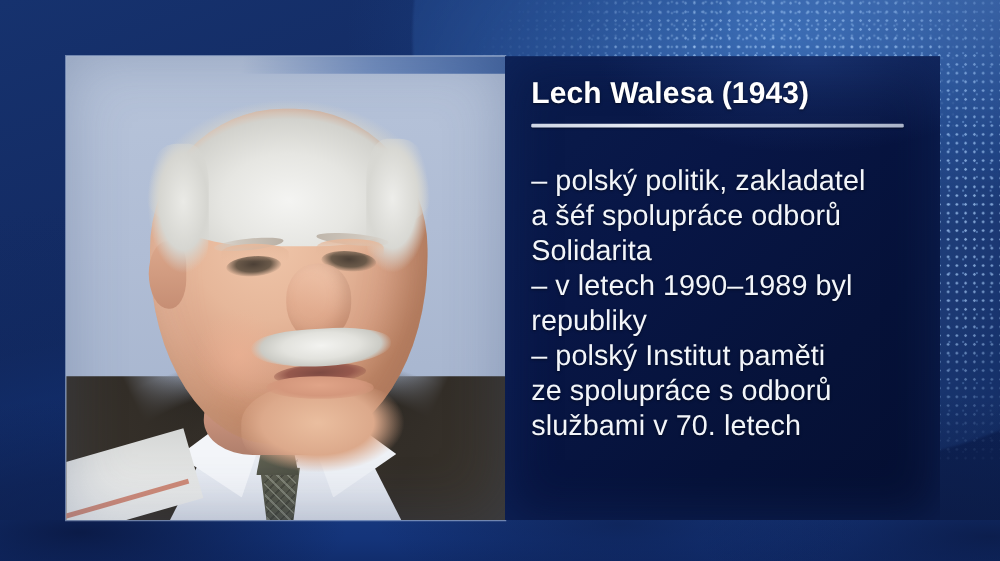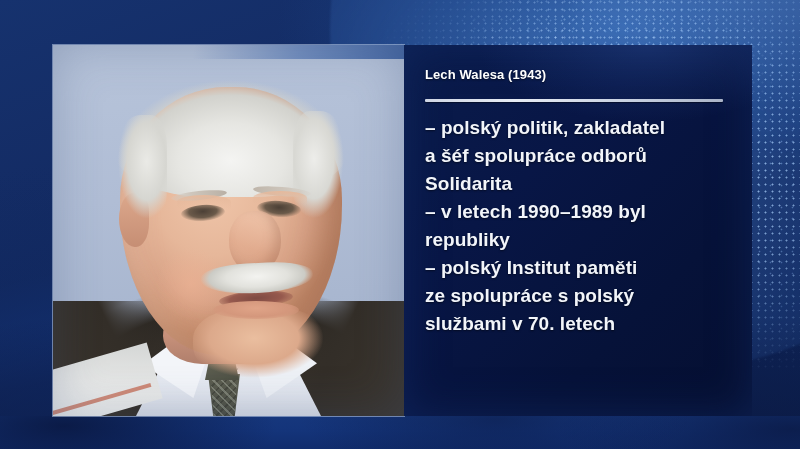--- a/index.html
+++ b/index.html
@@ -295,40 +295,40 @@
     padding:18px 22px 0 21px;
   }
   .panel-sheen{
     position:absolute; left:0; top:0; width:348px; height:110px;
     background:radial-gradient(ellipse 70% 100% at 70% 0%, rgba(48,86,160,0.35) 0%, rgba(20,45,105,0) 70%);
     pointer-events:none;
   }
   .panel-title{
     position:relative;
     color:#ffffff;
-    font-size:13px;
+    font-size:24px;
     font-weight:bold;
     letter-spacing:0.1px;
     line-height:24px;
     text-shadow:0 1px 2px rgba(0,0,0,0.55);
   }
   .panel-rule{
     position:relative;
     margin-top:12px;
     width:298px; height:3px;
     background:linear-gradient(90deg,#cfd6e4 0%,#e6ebf3 30%,#c6cfe0 70%,#aab4c8 100%);
     border-radius:1px;
     box-shadow:0 1px 1px rgba(0,0,0,0.4);
   }
   .panel-body{
     position:relative;
-    margin-top:12px;
+    margin-top:28px;
     color:#f2f5fa;
-    font-size:19px;
-    font-weight:bold;
+    font-size:23px;
+    font-weight:normal;
     line-height:28px;
     letter-spacing:0.05px;
     text-shadow:0 1px 2px rgba(0,0,0,0.5);
   }
   .panel-body .ln{ display:block; white-space:pre; }
 </style>
 </head>
 <body>
 
 <div id="stage">
@@ -381,18 +381,18 @@
     <div class="panel-sheen"></div>
     <div class="panel-title">Lech Walesa (1943)</div>
     <div class="panel-rule"></div>
     <div class="panel-body">
         <span class="ln">– polský politik, zakladatel</span>
         <span class="ln">a šéf spolupráce odborů</span>
         <span class="ln">Solidarita</span>
         <span class="ln">– v letech 1990–1989 byl</span>
         <span class="ln">republiky</span>
         <span class="ln">– polský Institut paměti</span>
-        <span class="ln">ze spolupráce s polský</span>
+        <span class="ln">ze spolupráce s odborů</span>
         <span class="ln">službami v 70. letech</span>
       </div>
   </div>
 
 </div>
 
 </body></html>

